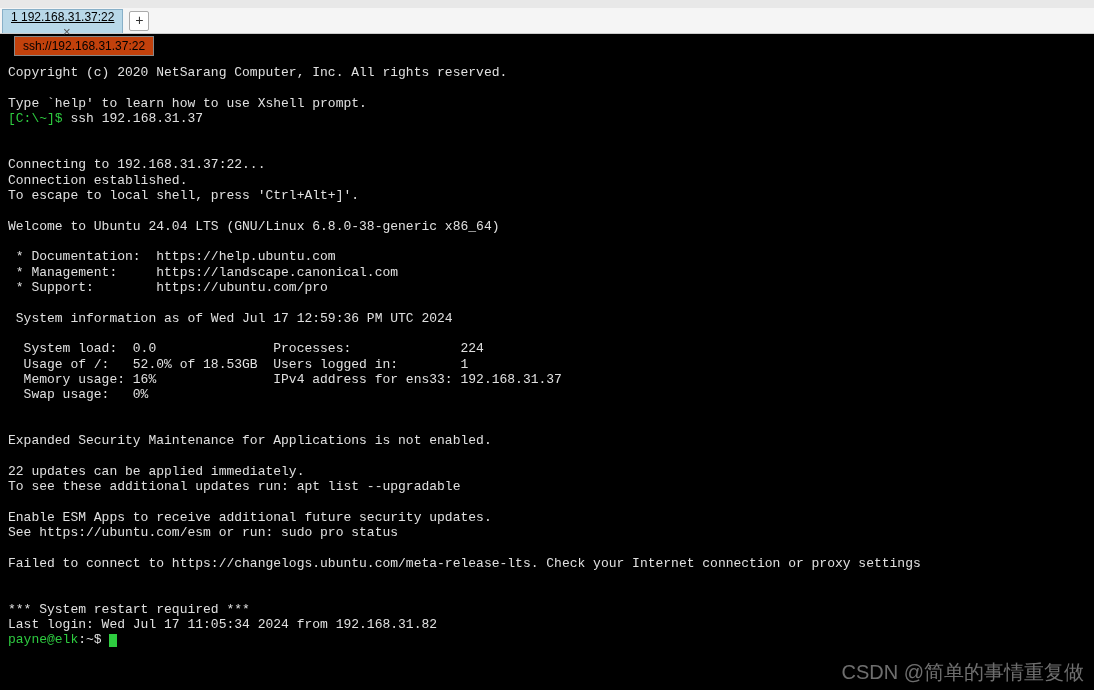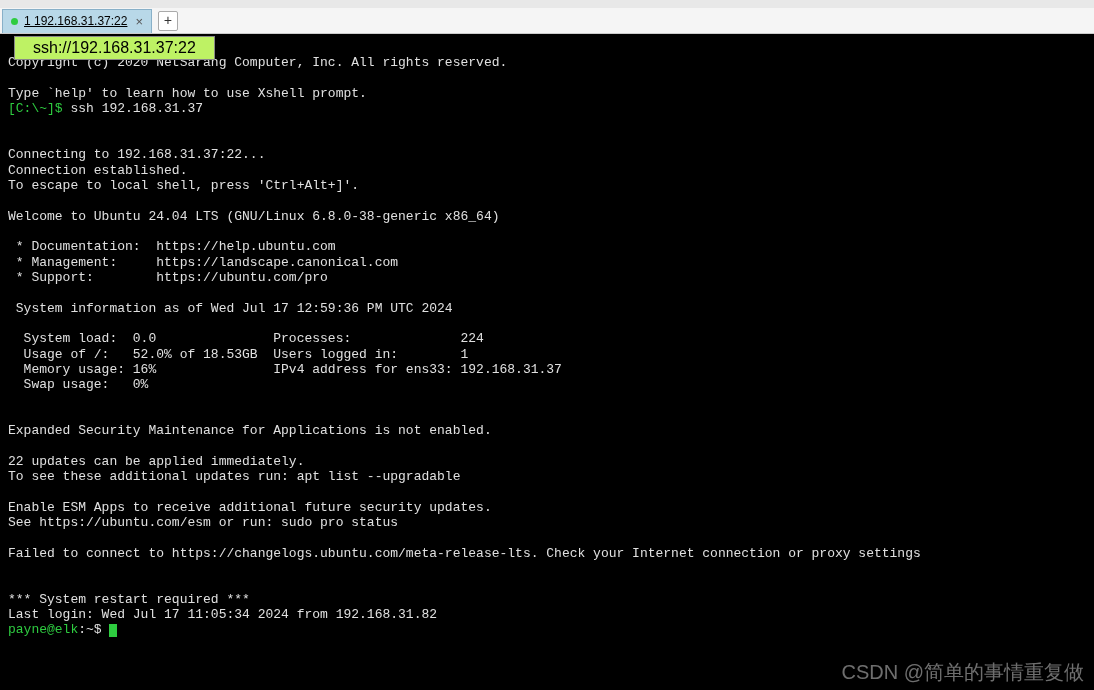--- a/index.html
+++ b/index.html
@@ -28,20 +28,21 @@
   border: 1px solid #88b0c8;
   border-bottom: none;
   height: 24px;
   display: flex;
   align-items: center;
   padding: 0 8px;
   font-size: 12px;
   font-family: Arial, sans-serif;
   position: relative;
   margin-left: 2px;
+  flex-direction: column;
 }
 .tab-dot {
   width: 7px;
   height: 7px;
   background: #2ecc40;
   border-radius: 50%;
   margin-right: 6px;
 }
 .tab-label { text-decoration: underline; color: #000; }
 .tab-close {
@@ -61,35 +62,35 @@
   justify-content: center;
   font-size: 14px;
   color: #333;
   cursor: pointer;
   border-radius: 2px;
 }
 .tooltip {
   position: absolute;
   left: 14px;
   top: 36px;
-  background: #bef264;
+  background: #c2410c;
   border: 1px solid #888;
-  padding: 2px 18px;
-  font-size: 16px;
+  padding: 2px 8px;
+  font-size: 12px;
   font-family: Arial, sans-serif;
   color: #000;
   z-index: 10;
   white-space: nowrap;
 }
 .terminal {
   background: #000;
   color: #e0e0e0;
   width: 100%;
   height: calc(100% - 34px);
-  padding: 6px 8px;
+  padding: 16px 8px;
   white-space: pre;
   line-height: 1.18;
   overflow: hidden;
   font-family: "Consolas", "Courier New", monospace;
 }
 .green { color: #2ecc40; }
 .cursor {
   background: #2ecc40;
   display: inline-block;
   width: 8px;

